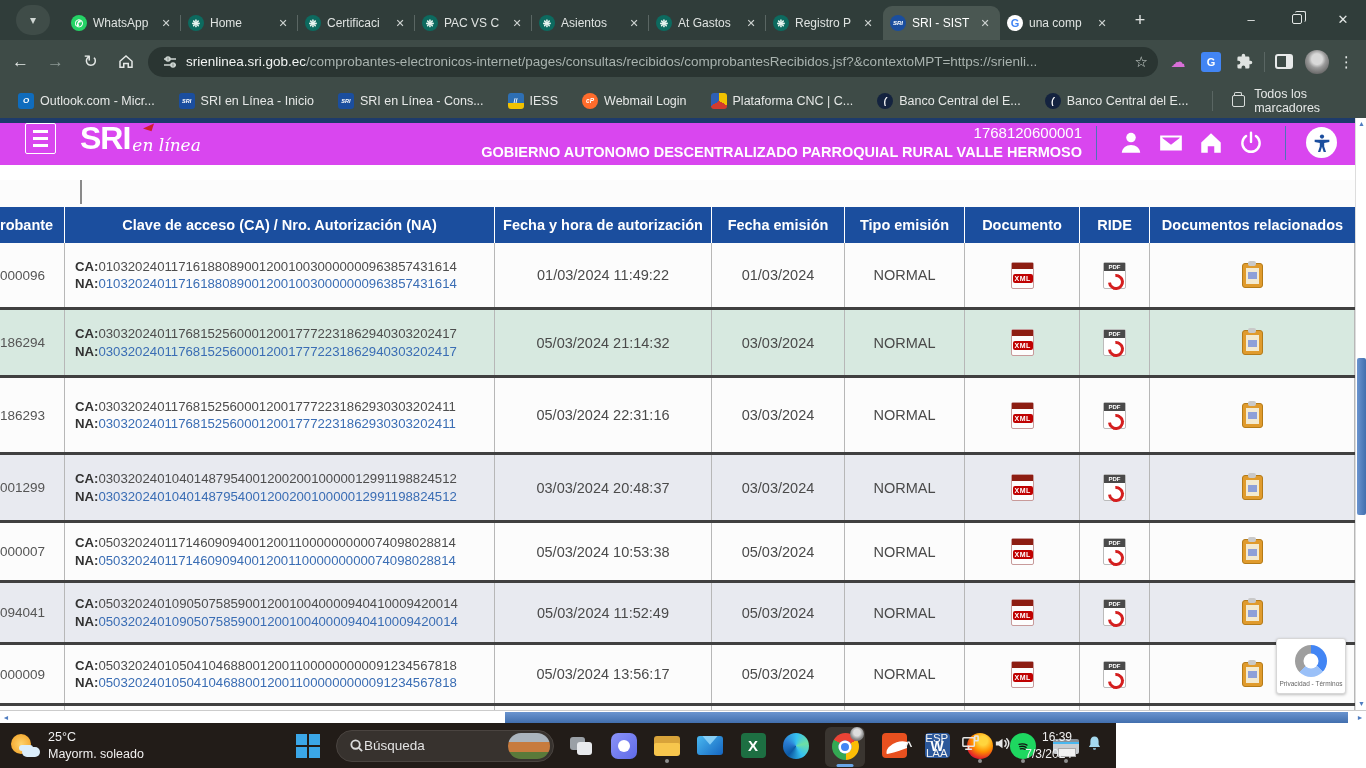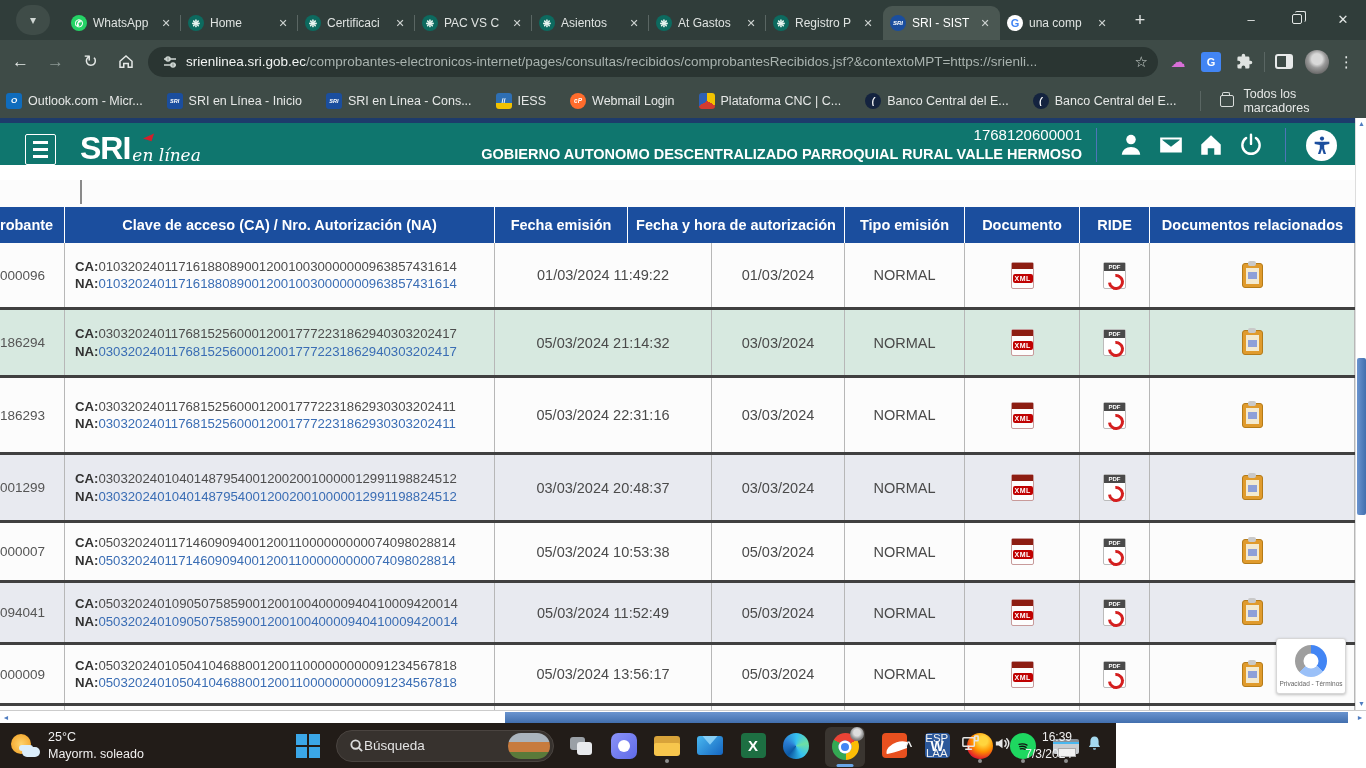--- a/index.html
+++ b/index.html
@@ -50,37 +50,37 @@
   .ext-translate::before{content:"G"}
   .ext-puzzle svg{width:17px;height:17px;fill:#dfe3e1}
   .tb-sep{width:1px;height:20px;background:#5a6663;margin:0 10px}
   .sidepanel-icon{width:19px;height:15px;border:2px solid #e8eaea;border-radius:3px;position:relative}
   .sidepanel-icon::after{content:"";position:absolute;right:0;top:0;bottom:0;width:5px;background:#e8eaea}
   .avatar{width:24px;height:24px;border-radius:50%;margin-left:12px;background:radial-gradient(circle at 50% 38%,#d8d8d8 0 28%,#9a9a9a 46%,#6d6d6d 75%,#4a4a4a)}
   .menu-dots{width:20px;height:24px;display:flex;align-items:center;justify-content:center;color:#e4e8e6;font-size:15px;margin:0 10px 0 8px}
   .menu-dots::before{content:"⋮"}
 
   
-  .bookmarks{position:absolute;left:0;top:83px;width:1366px;height:35px;background:#3e4b47;display:flex;align-items:center;padding-left:6px;color:#e6e8e7;font-size:12.5px}
+  .bookmarks{position:absolute;left:0;top:83px;width:1366px;height:35px;background:#3e4b47;display:flex;align-items:center;padding-left:18px;color:#e6e8e7;font-size:12.5px}
   .bm{display:flex;align-items:center;gap:6px;margin-right:24px;white-space:nowrap}
   .bm-ic{width:16px;height:16px;border-radius:3px;display:flex;align-items:center;justify-content:center;font-size:8px;font-weight:bold;color:#fff;flex:0 0 16px}
   .bmi-outlook{background:#0f6cbd}.bmi-outlook::before{content:"O"}
   .bmi-sri{background:#1b4e9e}.bmi-sri::before{content:"SRI";font-size:5.5px;font-style:italic}
   .bmi-iess{background:linear-gradient(180deg,#2e6fb4 65%,#f2c200 65%)}.bmi-iess::before{content:"ii";font-size:7px;color:#eaf2fa}
   .bmi-cpanel{background:#ff6c2c;border-radius:50%}.bmi-cpanel::before{content:"cP";font-size:6.5px}
   .bmi-cnc{background:conic-gradient(#f2c200 0 33%,#d23b2e 33% 66%,#2e5fb4 66%);border-radius:3px}
   .bmi-bce{background:#14233f;border-radius:50%}.bmi-bce::before{content:"(";color:#fff;font-size:9px}
   .bm-right{margin-left:auto;display:flex;align-items:center;gap:9px;padding-right:16px}
   .bm-right .vsep{width:1px;height:20px;background:#5a6663;margin-right:10px}
   .folder-outline{width:16px;height:12px;border:1.6px solid #d9dddb;border-radius:2px;position:relative}
   .folder-outline::before{content:"";position:absolute;top:-4px;left:1px;width:6px;height:3px;border:1.6px solid #d9dddb;border-bottom:none;border-radius:2px 2px 0 0}
 
   
   .sri-top-strip{position:absolute;left:0;top:118px;width:1355px;height:5px;background:#1d3b6b}
-  .sri-header{position:absolute;left:0;top:123px;width:1355px;height:42px;background:#0f766e;display:flex;align-items:flex-end;color:#fff}
+  .sri-header{position:absolute;left:0;top:123px;width:1355px;height:42px;background:#d946ef;display:flex;align-items:flex-start;color:#fff}
   .hamburger{width:31px;height:31px;border:1.6px solid #fff;border-radius:2px;margin-left:25px;background:repeating-linear-gradient(#fff 0 2.5px,transparent 2.5px 7px) center/15px 17px no-repeat}
   .sri-logo{display:flex;align-items:flex-start;margin-left:24px;position:relative}
   .sri-word{font-size:32px;font-weight:800;letter-spacing:-1px;line-height:30px}
   .sri-accent{position:absolute;left:64px;top:-1px;width:0;height:0;border-left:9px solid transparent;border-bottom:8px solid #d21f2c;transform:rotate(18deg)}
   .sri-script{font-family:"DejaVu Serif",serif;font-style:italic;font-size:17px;margin:12px 0 0 2px}
   .hdr-right{margin-left:auto;display:flex;align-items:center}
   .hdr-text{text-align:right;line-height:1.35}
   .hdr-ruc{font-size:15px;font-weight:normal}
   .hdr-entity{font-size:14.5px;font-weight:bold}
   .hdr-sep{width:1px;height:34px;background:#4e74b8;margin:0 14px}
@@ -380,22 +380,22 @@
   </div>
 
   <div class="content">
     <div class="frag-line"></div>
 
     <div class="tablewrap">
 
       <div class="trow thead">
         <div class="cell c1">robante</div>
         <div class="cell c2">Clave de acceso (CA) / Nro. Autorización (NA)</div>
+        <div class="cell c3">Fecha y hora de autorización</div>
         <div class="cell c4">Fecha emisión</div>
-        <div class="cell c3">Fecha y hora de autorización</div>
         <div class="cell c5">Tipo emisión</div>
         <div class="cell c6">Documento</div>
         <div class="cell c7">RIDE</div>
         <div class="cell c8">Documentos relacionados</div>
       </div>
 
       <div class="trow tbody" style="height:67px">
         <div class="cell c1">000096</div>
         <div class="cell c2">
           <span class="ca-line"><b>CA:</b><span>0103202401171618808900120010030000000963857431614</span></span>

